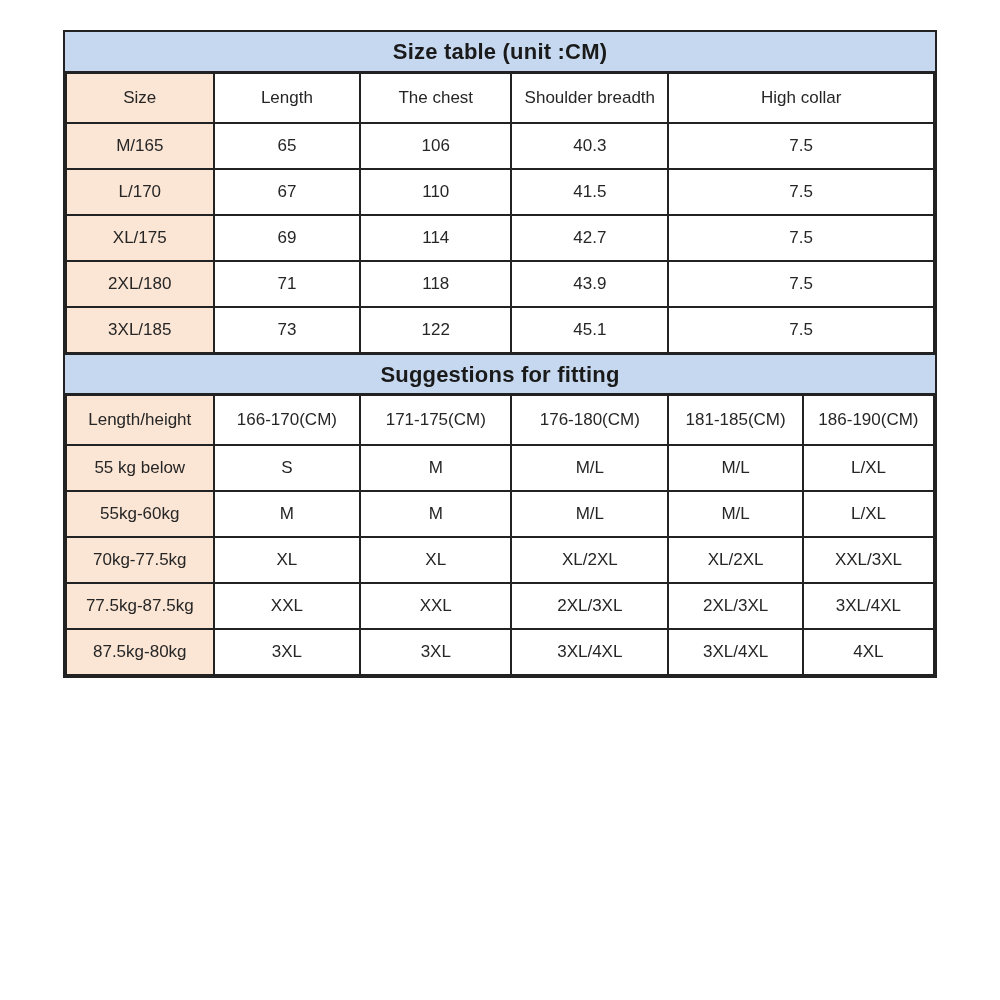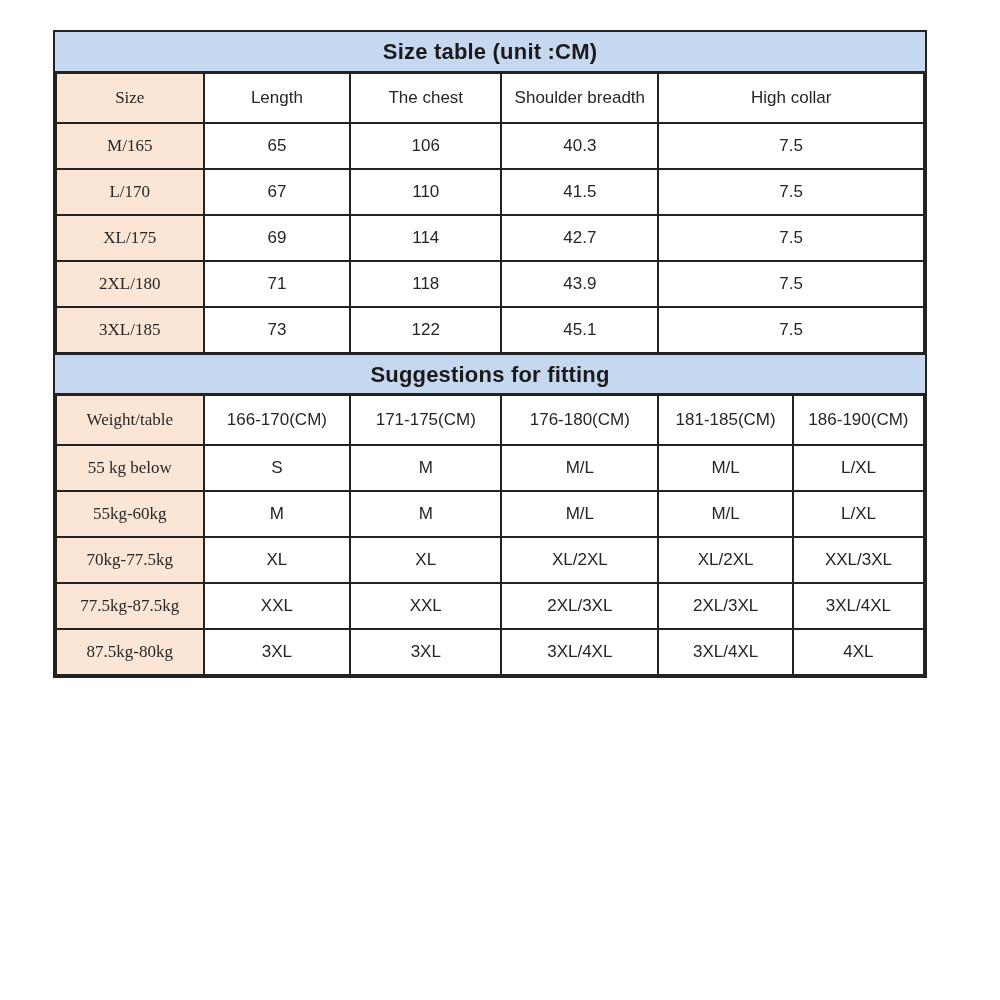--- a/index.html
+++ b/index.html
@@ -12,21 +12,21 @@
   }
   *{box-sizing:border-box;}
   html,body{margin:0;padding:0;}
   body{
     width:1000px;height:1000px;background:var(--page-bg);
     font-family:"Liberation Sans","DejaVu Sans",sans-serif;
     color:var(--text);
   }
   .canvas{position:relative;width:1000px;height:1000px;overflow:hidden;}
   .chart-frame{
-    position:absolute;left:53px;top:30px;width:874px;
+    position:absolute;left:63px;top:30px;width:874px;
     border:2px solid var(--border);
     background:#f9a8d4;
   }
   .title-bar{
     height:40px;line-height:40px;
     background:var(--header-blue);
     border-top:1px solid var(--border);
     border-bottom:1px solid var(--border);
     text-align:center;font-size:22px;font-weight:bold;color:#1a1a1a;
     letter-spacing:0.2px;
@@ -36,21 +36,21 @@
     width:100%;border-collapse:collapse;table-layout:fixed;
   }
   table.grid th, table.grid td{
     border:2px solid var(--border);
     text-align:center;vertical-align:middle;
     font-weight:normal;font-size:17px;color:var(--text);
     padding:0 2px;overflow:hidden;white-space:nowrap;
   }
   table.grid th{height:50px;background:#ffffff;}
   table.grid td{height:46px;background:#ffffff;}
-  table.grid .first-col{background:var(--peach);font-family:Liberation Serif, serif;}
+  table.grid .first-col{background:var(--peach);}
   
   .t1 .c0{width:17.0%;} .t1 .c1{width:16.9%;} .t1 .c2{width:17.4%;}
   .t1 .c3{width:18.1%;} .t1 .c4{width:30.6%;}
   
   .t2 .c0{width:17.0%;} .t2 .c1{width:16.9%;} .t2 .c2{width:17.4%;}
   .t2 .c3{width:18.1%;} .t2 .c4{width:15.5%;} .t2 .c5{width:15.1%;}
   .notes{
     position:absolute;left:0;top:912px;width:1000px;text-align:center;
   }
   .note{
@@ -129,21 +129,21 @@
       <colgroup>
         <col class="c0">
           <col class="c1">
           <col class="c2">
           <col class="c3">
           <col class="c4">
           <col class="c5">
       </colgroup>
     <thead>
           <tr>
-            <th class="first-col">Weight/table</th>
+            <th class="first-col">Length/height</th>
             <th>166-170(CM)</th>
             <th>171-175(CM)</th>
             <th>176-180(CM)</th>
             <th>181-185(CM)</th>
             <th>186-190(CM)</th>
           </tr>
         </thead>
         <tbody>
           <tr>
             <td class="first-col">55 kg below</td>

